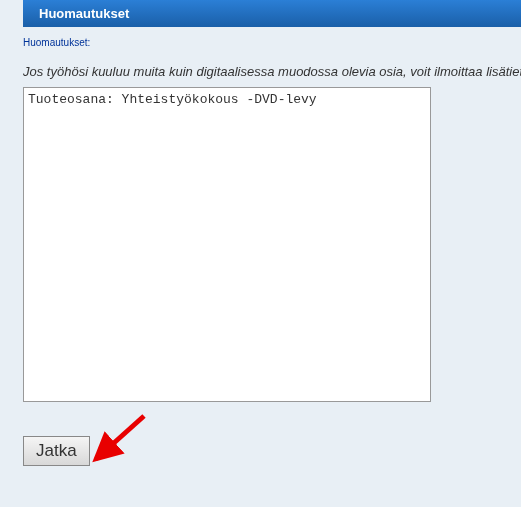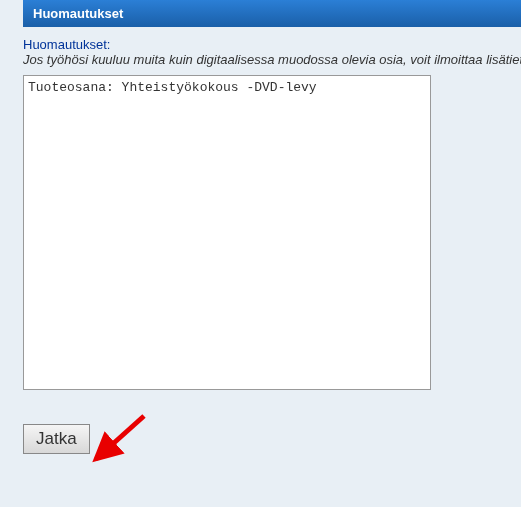--- a/index.html
+++ b/index.html
@@ -11,32 +11,32 @@
       font-family: Arial, sans-serif;
       background-color: #e8eff5;
       width: 521px;
       height: 507px;
       position: relative;
       overflow: hidden;
     }
     .panel-header {
       background: linear-gradient(to bottom, #2b7fd6, #1a5fa8);
       color: white;
-      padding: 6px 10px;
+      padding: 6px 16px;
       font-size: 13px;
       font-weight: bold;
       margin-left: 23px;
     }
     .form-section {
       padding: 10px 0 0 23px;
     }
     .label {
       color: #003399;
-      font-size: 13px;
-      margin-bottom: 0;
+      font-size: 10px;
+      margin-bottom: 16px;
     }
     .help-text {
       color: #333;
       font-style: italic;
       font-size: 13px;
       margin-bottom: 8px;
       white-space: nowrap;
     }
     .textarea {
       width: 408px;

